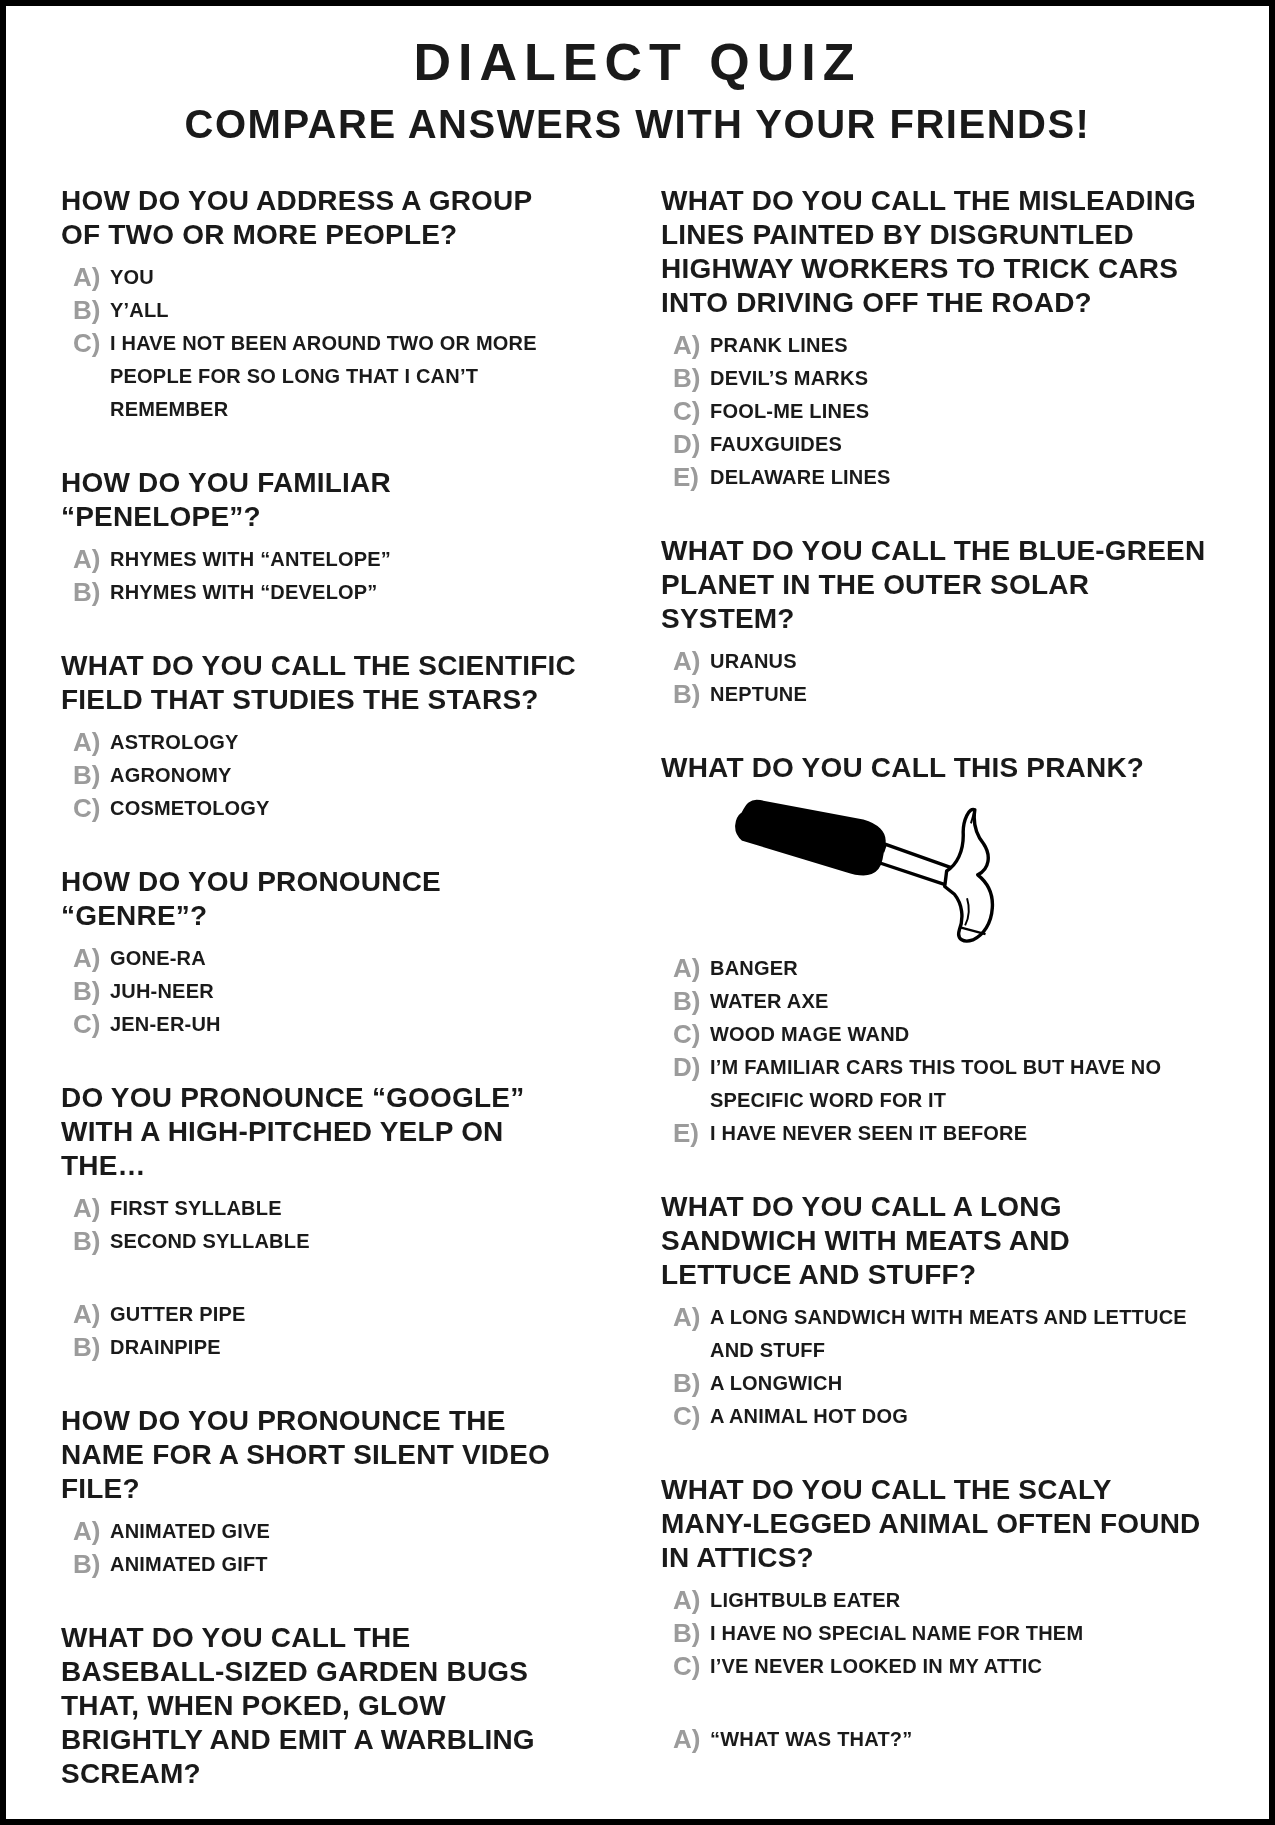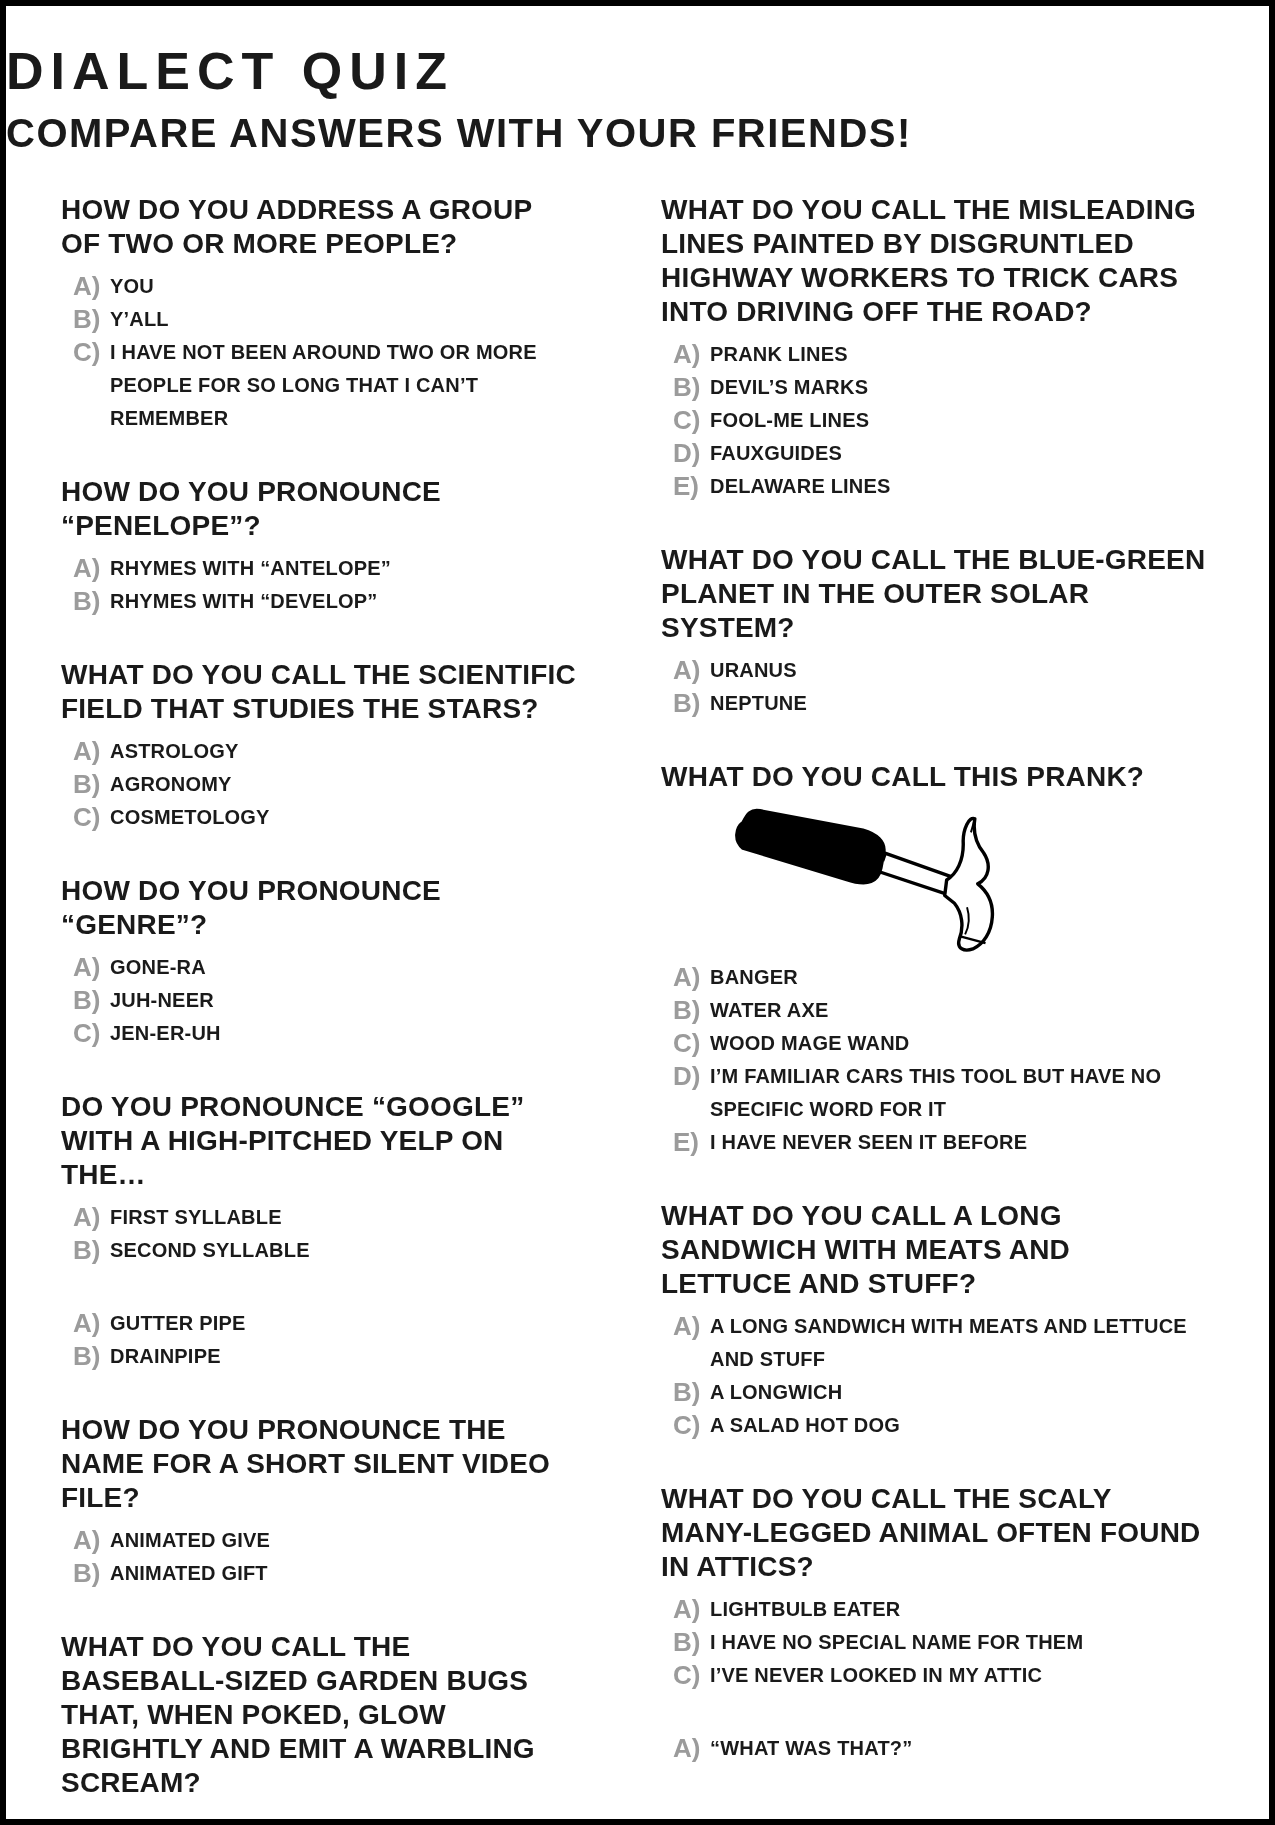--- a/index.html
+++ b/index.html
@@ -11,21 +11,21 @@
   .page{
     width:1275px;height:1825px;
     box-sizing:border-box;
     border:6px solid #000;
     background:var(--paper);
     font-family:"Liberation Sans", sans-serif;
     color:var(--ink);
     overflow:hidden;
     position:relative;
   }
-  .header{padding-top:39px;}
+  .header{text-align:center;padding-top:30px;}
   .title{
     font-size:52px;font-weight:700;letter-spacing:7px;line-height:1;
   }
   .subtitle{
     font-size:40px;font-weight:700;letter-spacing:1.5px;margin-top:16px;line-height:1;
   }
   .columns{
     display:flex;
     padding-left:55px;
     gap:55px;
@@ -76,21 +76,21 @@
               <span class="option-letter">B)</span>
               <span class="option-text">Y’ALL</span>
             </div>
             <div class="option-row">
               <span class="option-letter">C)</span>
               <span class="option-text">I HAVE NOT BEEN AROUND TWO OR MORE PEOPLE FOR SO LONG THAT I CAN’T REMEMBER</span>
             </div>
           </div>
         </div>
         <div class="question-block">
-          <div class="question-text">HOW DO YOU PRONOUNCE “PENELOPE”?</div>
+          <div class="question-text">HOW DO YOU FAMILIAR “PENELOPE”?</div>
           <div class="options-list">
             <div class="option-row">
               <span class="option-letter">A)</span>
               <span class="option-text">RHYMES WITH “ANTELOPE”</span>
             </div>
             <div class="option-row">
               <span class="option-letter">B)</span>
               <span class="option-text">RHYMES WITH “DEVELOP”</span>
             </div>
           </div>
@@ -267,21 +267,21 @@
             <div class="option-row">
               <span class="option-letter">A)</span>
               <span class="option-text">A LONG SANDWICH WITH MEATS AND LETTUCE AND STUFF</span>
             </div>
             <div class="option-row">
               <span class="option-letter">B)</span>
               <span class="option-text">A LONGWICH</span>
             </div>
             <div class="option-row">
               <span class="option-letter">C)</span>
-              <span class="option-text">A SALAD HOT DOG</span>
+              <span class="option-text">A ANIMAL HOT DOG</span>
             </div>
           </div>
         </div>
         <div class="question-block">
           <div class="question-text">WHAT DO YOU CALL THE SCALY MANY-LEGGED ANIMAL OFTEN FOUND IN ATTICS?</div>
           <div class="options-list">
             <div class="option-row">
               <span class="option-letter">A)</span>
               <span class="option-text">LIGHTBULB EATER</span>
             </div>

